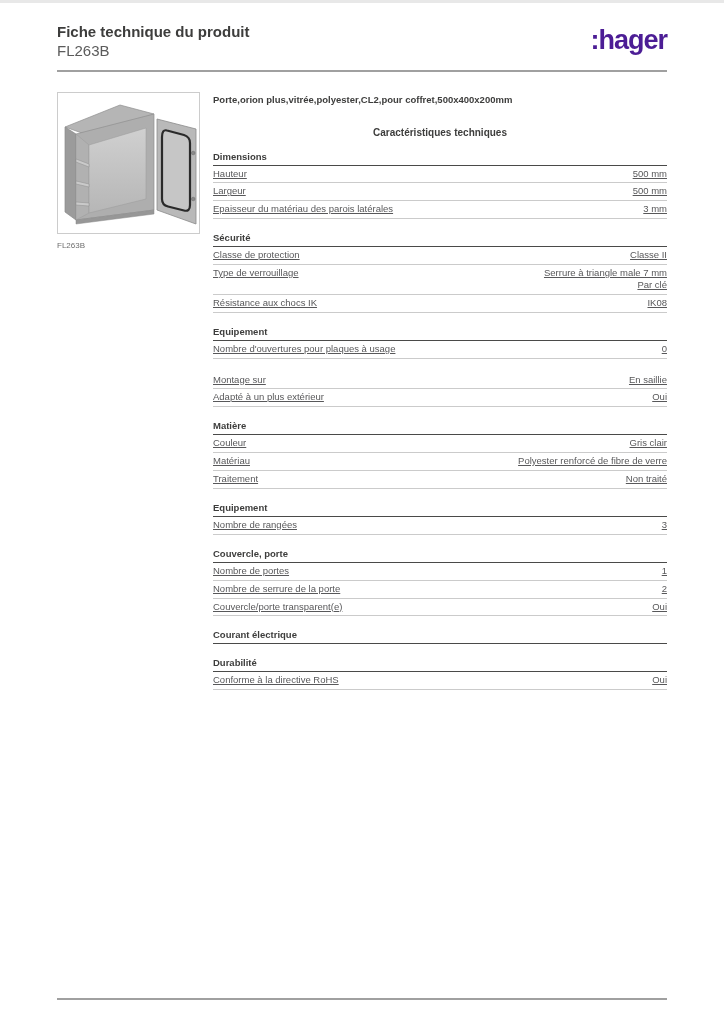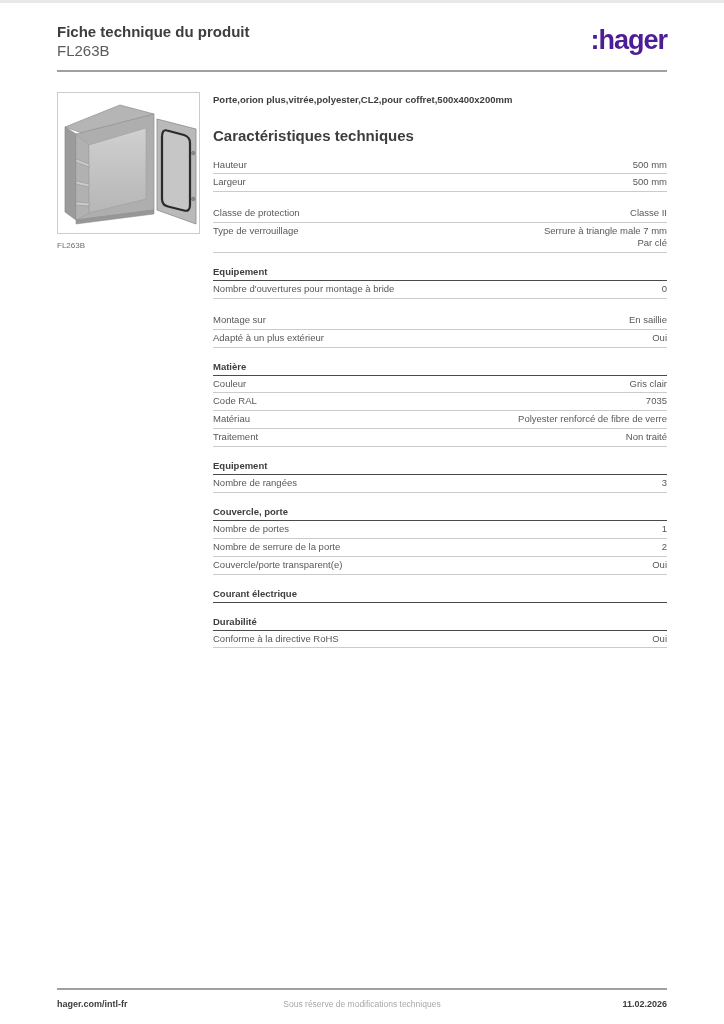--- a/index.html
+++ b/index.html
@@ -23,29 +23,29 @@
 
   
   .main{display:flex;margin-top:20px;}
   .left-col{width:143px;flex:none;}
   .figure{width:141px;height:140px;border:1px solid #cccccc;background:#ffffff;box-sizing:content-box;}
   .figure svg{display:block;}
   .caption{font-size:8px;color:#6e6e6e;margin-top:7px;}
 
   .right-col{flex:1;margin-left:13px;padding-top:2px;min-width:0;}
   .product-title{font-size:9.5px;font-weight:bold;color:#3d3d3c;}
-  .char-heading{font-size:15px;font-weight:bold;color:#3d3d3c;margin-top:22px;}
+  .char-heading{font-size:10px;font-weight:bold;color:#3d3d3c;margin-top:22px;text-align:center;}
 
   .tech-section{margin-top:13px;}
   .sec-title{font-size:9.5px;font-weight:bold;color:#3d3d3c;padding-bottom:3px;border-bottom:1px solid #4a4a49;}
   .tech-row{
     display:flex;justify-content:space-between;align-items:flex-start;
     border-bottom:1px solid #cbcbcb;
     padding:2px 0 3px 0;
-    font-size:9.5px;color:#58585a;line-height:1.25;
+    font-size:9.5px;color:#58585a;line-height:1.25;text-decoration:underline;
   }
   .tech-row .lbl{flex:none;max-width:62%;text-align:left;}
   .tech-row .val{text-align:right;margin-left:auto;}
   
   .tech-section:last-child > .tech-row:first-of-type{margin-top:7px;border-top:1px solid #cbcbcb;}
 
   
   .footer{position:absolute;left:57px;right:57px;bottom:18px;}
   .footer-rule{height:2px;background:#a0a0a0;margin-bottom:9px;}
   .footer-row{display:grid;grid-template-columns:1fr 1.4fr 1fr;align-items:baseline;}
@@ -106,52 +106,66 @@
           </svg>
         </div>
         <div class="caption">FL263B</div>
       </div>
 
       <div class="right-col">
         <div class="product-title">Porte,orion plus,vitrée,polyester,CL2,pour coffret,500x400x200mm</div>
         <div class="char-heading">Caractéristiques techniques</div>
         <div id="sections">
             <div class="tech-section">
+              <div class="sec-title">Dimensions</div>
               <div class="tech-row">
                 <span class="lbl">Hauteur</span>
                 <span class="val">
                   <div>500 mm</div>
                 </span>
               </div>
               <div class="tech-row">
                 <span class="lbl">Largeur</span>
                 <span class="val">
                   <div>500 mm</div>
                 </span>
               </div>
-            </div>
-            <div class="tech-section">
+              <div class="tech-row">
+                <span class="lbl">Epaisseur du matériau des parois latérales</span>
+                <span class="val">
+                  <div>3 mm</div>
+                </span>
+              </div>
+            </div>
+            <div class="tech-section">
+              <div class="sec-title">Sécurité</div>
               <div class="tech-row">
                 <span class="lbl">Classe de protection</span>
                 <span class="val">
                   <div>Classe II</div>
                 </span>
               </div>
               <div class="tech-row">
                 <span class="lbl">Type de verrouillage</span>
                 <span class="val">
                   <div>Serrure à triangle male 7 mm</div>
                   <div>Par clé</div>
                 </span>
               </div>
+              <div class="tech-row">
+                <span class="lbl">Résistance aux chocs IK</span>
+                <span class="val">
+                  <div>IK08</div>
+                </span>
+              </div>
             </div>
             <div class="tech-section">
               <div class="sec-title">Equipement</div>
               <div class="tech-row">
-                <span class="lbl">Nombre d'ouvertures pour montage à bride</span>
+                <span class="lbl">Nombre d'ouvertures pour plaques à usage</span>
                 <span class="val">
                   <div>0</div>
                 </span>
               </div>
             </div>
             <div class="tech-section">
               <div class="tech-row">
                 <span class="lbl">Montage sur</span>
                 <span class="val">
                   <div>En saillie</div>
@@ -163,26 +177,20 @@
                   <div>Oui</div>
                 </span>
               </div>
             </div>
             <div class="tech-section">
               <div class="sec-title">Matière</div>
               <div class="tech-row">
                 <span class="lbl">Couleur</span>
                 <span class="val">
                   <div>Gris clair</div>
-                </span>
-              </div>
-              <div class="tech-row">
-                <span class="lbl">Code RAL</span>
-                <span class="val">
-                  <div>7035</div>
                 </span>
               </div>
               <div class="tech-row">
                 <span class="lbl">Matériau</span>
                 <span class="val">
                   <div>Polyester renforcé de fibre de verre</div>
                 </span>
               </div>
               <div class="tech-row">
                 <span class="lbl">Traitement</span>
@@ -234,19 +242,14 @@
               </div>
             </div>
           </div>
       </div>
 
     </div>
   </div>
 
   <div class="footer">
     <div class="footer-rule"></div>
-    <div class="footer-row">
-      <span class="f-left">hager.com/intl-fr</span>
-      <span class="f-center">Sous réserve de modifications techniques</span>
-      <span class="f-right">11.02.2026</span>
-    </div>
   </div>
 </div>
 
 </body></html>

